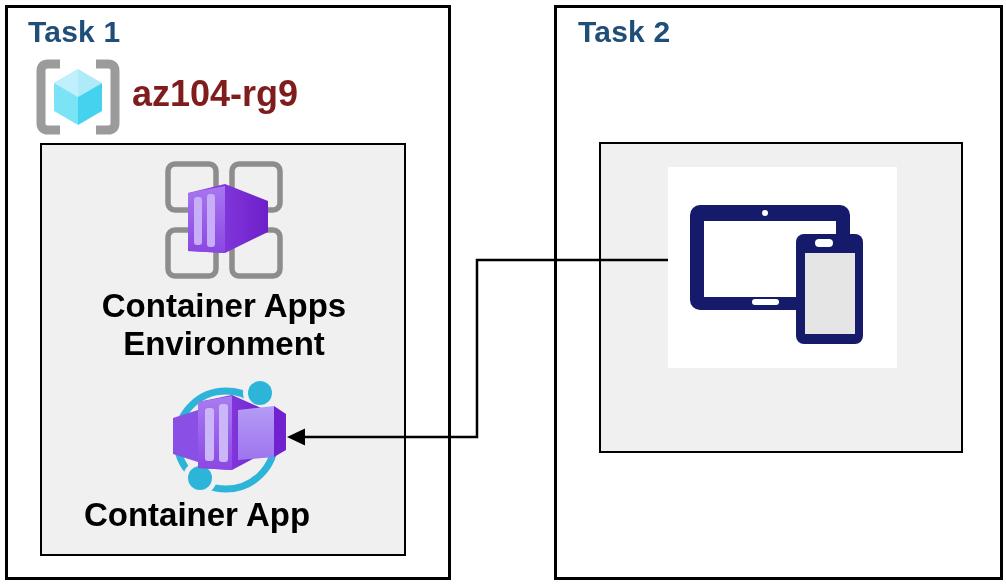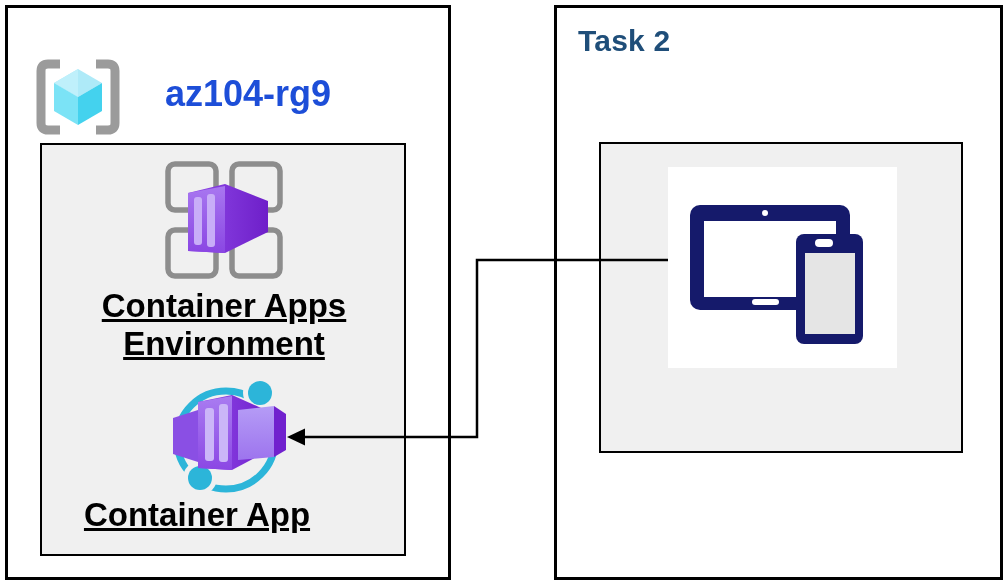--- a/index.html
+++ b/index.html
@@ -12,36 +12,36 @@
   }
   .task-title{
     position:absolute;font-size:30px;font-weight:700;color:#1F4E79;letter-spacing:.2px;
   }
   .panel{
     position:absolute;background:#F0F0F0;border:2px solid #000000;box-sizing:border-box;
   }
   .node-label{
     position:absolute;font-size:33px;line-height:38px;font-weight:700;color:#000000;
     text-align:center;
-    text-decoration:underline;
   }
   .rg-label{
-    position:absolute;font-size:36px;font-weight:700;color:#1d4ed8;line-height:40px;margin-left:33px;
+    position:absolute;font-size:36px;font-weight:700;color:#7f1d1d;line-height:40px;
   }
   .icon{position:absolute;}
   .white-plate{position:absolute;background:#ffffff;}
   svg{display:block;}
 </style>
 </head>
 <body>
 
 <div class="canvas">
 
   <div class="task-box" style="left:5px;top:5px;width:446px;height:575px;"></div>
 
+  <div class="task-title" style="left:28px;top:15px;">Task 1</div>
 
   <div class="icon" style="left:33px;top:57px;width:90px;height:80px;">
     <svg width="90" height="80" viewBox="0 0 90 80">
       <path d="M27,7 L15,7 Q8,7 8,14 L8,66 Q8,73 15,73 L27,73" fill="none" stroke="#9B9B9B" stroke-width="9"></path>
       <path d="M63,7 L75,7 Q82,7 82,14 L82,66 Q82,73 75,73 L63,73" fill="none" stroke="#9B9B9B" stroke-width="9"></path>
       <polygon points="45,12 69,26 45,40 21,26" fill="#AEEAF8"></polygon>
       <polygon points="45,12 45,40 21,26" fill="#BFF0FB"></polygon>
       <polygon points="21,26 45,40 45,68 21,54" fill="#7BE3F6"></polygon>
       <polygon points="69,26 45,40 45,68 69,54" fill="#44D2EE"></polygon>
     </svg>
@@ -106,21 +106,21 @@
       <rect x="57" y="31" width="9" height="58" rx="3" fill="#CBB6F8"></rect>
       <polygon points="76,37 112,33 112,84 76,87" fill="url(#cubeFront)"></polygon>
       <polygon points="112,33 124,41 124,77 112,84" fill="#7121CE"></polygon>
     </svg>
   </div>
 
   <div class="node-label" style="left:40px;top:496px;width:314px;">Container App</div>
 
   <div class="task-box" style="left:554px;top:5px;width:449px;height:575px;"></div>
 
-  <div class="task-title" style="left:578px;top:15px;margin-top:9px;">Task 2</div>
+  <div class="task-title" style="left:578px;top:15px;">Task 2</div>
 
   <div class="panel" style="left:599px;top:142px;width:364px;height:311px;"></div>
 
   <div class="white-plate" style="left:668px;top:167px;width:229px;height:201px;">
 
     <div class="icon" style="left:0;top:0;">
       <svg width="229" height="201" viewBox="0 0 229 201">
         <rect x="22" y="38" width="160" height="105" rx="10" fill="#151A6B"></rect>
         <rect x="36" y="54" width="132" height="76" fill="#FFFFFF"></rect>
         <circle cx="97" cy="46" r="3" fill="#FFFFFF"></circle>

